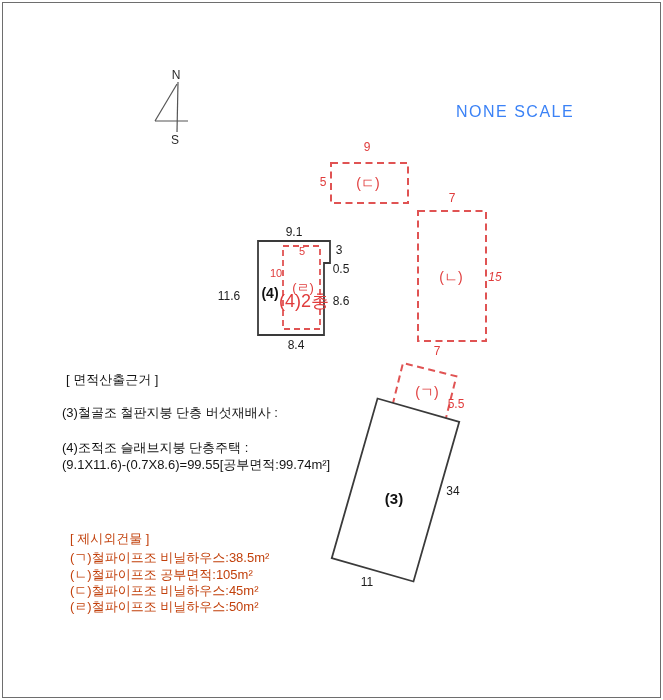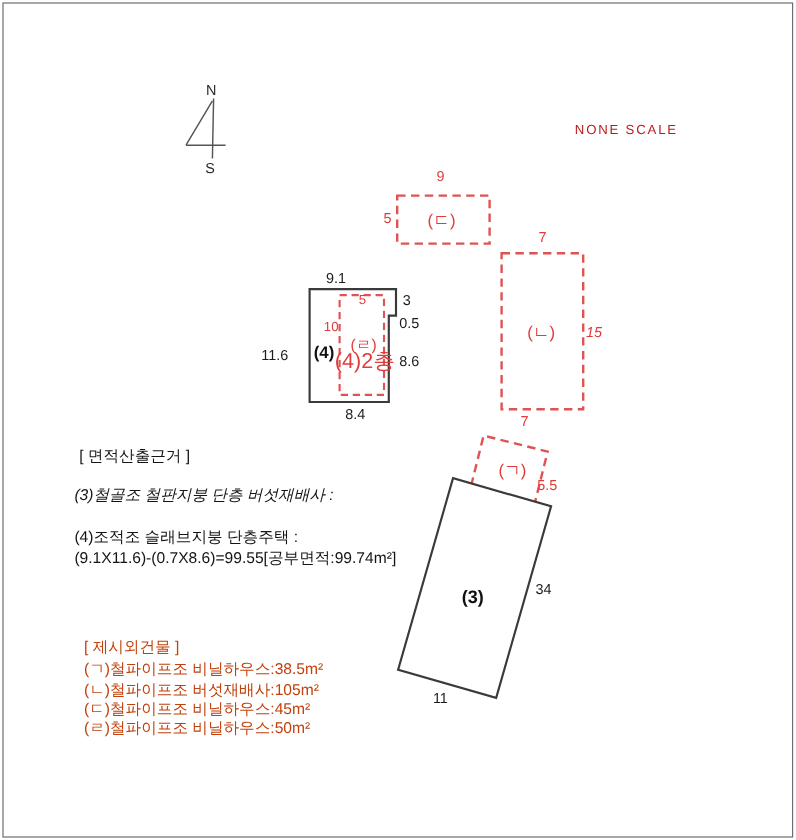--- a/index.html
+++ b/index.html
@@ -24,23 +24,22 @@
     font-size:12px;
     line-height:1;
   }
   .red{color:#e03c3c;}
   .shape-label{font-size:14px;}
   .bld-label{font-size:14px;font-weight:bold;color:#111;}
   .b3-label{font-size:15px;}
   .compass-letter{font-size:12px;color:#2a2a2a;}
   .scale-note{
     position:absolute;
-    font-size:11px;letter-spacing:1.5px;color:#b91c1c;
+    font-size:16px;letter-spacing:1.5px;color:#3b82f6;
     white-space:nowrap;
-    margin-left:23px;
   }
   .line{
     position:absolute;
     white-space:nowrap;
     font-size:13px;color:#141414;
   }
   .line.red{color:#c2410c;}
   .sec-title{font-size:13px;}
 </style>
 </head>
@@ -80,40 +79,40 @@
   <div class="lbl red shape-label" style="left:368px;top:183px;">(ㄷ)</div>
 
   <div class="lbl red" style="left:452px;top:198px;">7</div>
   <div class="lbl red" style="left:495px;top:277px;font-style:italic;">15</div>
   <div class="lbl red shape-label" style="left:451px;top:277px;">(ㄴ)</div>
 
   <div class="lbl red" style="left:437px;top:351px;">7</div>
   <div class="lbl red" style="left:456px;top:404px;">5.5</div>
   <div class="lbl red shape-label" style="left:427px;top:392px;">(ㄱ)</div>
 
-  <div class="lbl" style="left:280px;top:232px;text-align:center;">9.1</div>
+  <div class="lbl" style="left:294px;top:232px;text-align:center;">9.1</div>
   <div class="lbl" style="left:339px;top:250px;">3</div>
   <div class="lbl" style="left:341px;top:269px;">0.5</div>
   <div class="lbl" style="left:341px;top:301px;">8.6</div>
   <div class="lbl" style="left:296px;top:345px;">8.4</div>
   <div class="lbl" style="left:229px;top:296px;">11.6</div>
   <div class="lbl bld-label" style="left:270px;top:293px;">(4)</div>
 
   <div class="lbl red" style="left:302px;top:251px;font-size:11px;">5</div>
   <div class="lbl red" style="left:276px;top:273px;font-size:11px;">10</div>
   <div class="lbl red" style="left:303px;top:287px;font-size:13px;">(ㄹ)</div>
   <div class="lbl red" style="left:304px;top:301px;font-size:18px;">(4)2층</div>
 
   <div class="lbl bld-label b3-label" style="left:394px;top:498px;">(3)</div>
   <div class="lbl" style="left:453px;top:491px;">34</div>
   <div class="lbl" style="left:367px;top:582px;">11</div>
 
   <div class="line sec-title" style="left:66px;top:371px;">[ 면적산출근거 ]</div>
-  <div class="line" style="left:62px;top:404px;font-style:italic;">(3)철골조 철판지붕 단층 버섯재배사 :</div>
+  <div class="line" style="left:62px;top:404px;">(3)철골조 철판지붕 단층 버섯재배사 :</div>
   <div class="line" style="left:62px;top:439px;">(4)조적조 슬래브지붕 단층주택 :</div>
   <div class="line" style="left:62px;top:456px;">(9.1X11.6)-(0.7X8.6)=99.55[공부면적:99.74m²]</div>
 
   <div class="line red sec-title" style="left:70px;top:530px;">[ 제시외건물 ]</div>
   <div class="line red" style="left:70px;top:549px;">(ㄱ)철파이프조 비닐하우스:38.5m²</div>
-  <div class="line red" style="left:70px;top:566px;">(ㄴ)철파이프조 버섯재배사:105m²</div>
+  <div class="line red" style="left:70px;top:566px;">(ㄴ)철파이프조 공부면적:105m²</div>
   <div class="line red" style="left:70px;top:582px;">(ㄷ)철파이프조 비닐하우스:45m²</div>
   <div class="line red" style="left:70px;top:598px;">(ㄹ)철파이프조 비닐하우스:50m²</div>
 </div>
 
 </body></html>

